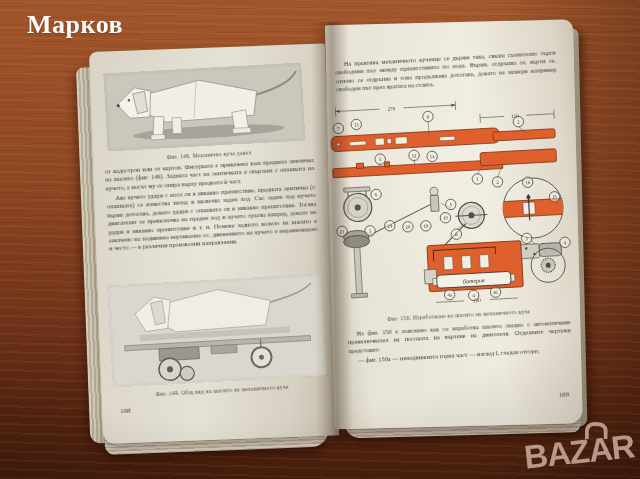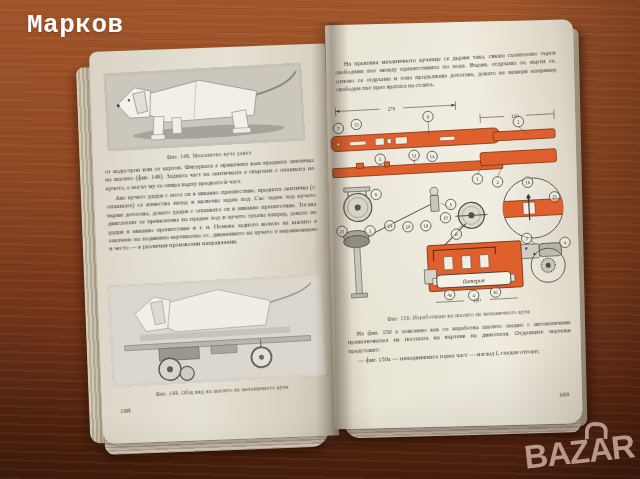--- a/index.html
+++ b/index.html
@@ -10,21 +10,21 @@
   }
   .grain{position:absolute;inset:0;pointer-events:none;
     background:
       repeating-linear-gradient(179deg,rgba(0,0,0,.055) 0 1px,transparent 1px 6px),
       repeating-linear-gradient(1.5deg,rgba(255,214,170,.05) 0 2px,transparent 2px 9px),
       linear-gradient(270deg,rgba(25,6,0,.28) 0%,rgba(25,6,0,0) 22%);
   }
   .vignette{position:absolute;inset:0;pointer-events:none;z-index:9;
     background:radial-gradient(135% 115% at 35% 28%,rgba(0,0,0,0) 52%,rgba(18,4,0,.38) 100%);}
   .seller{position:absolute;left:27px;top:10px;z-index:10;
-    font-family:Liberation Mono, monospace;font-size:26px;font-weight:600;
+    font-family:Liberation Serif, serif;font-size:26px;font-weight:600;
     color:#fbfbfb;letter-spacing:.5px;text-shadow:0 1px 2px rgba(0,0,0,.25);}
   
   .book{position:absolute;left:80px;top:22px;width:505px;height:432px;transform:rotate(-0.8deg);}
   .edge-left{position:absolute;left:3px;top:42px;width:16px;height:376px;
     background:repeating-linear-gradient(90deg,#d3ccb8 0 2px,#b7ae99 2px 4px);
     border-radius:7px 0 0 10px;transform:rotate(-1.4deg);
     box-shadow:-3px 4px 8px rgba(35,12,4,.45);}
   .edge-right{position:absolute;left:493px;top:10px;width:10px;height:398px;
     background:linear-gradient(90deg,#ded7c4,#aaa28c);
     border-radius:0 6px 8px 0;transform:rotate(-0.5deg);

